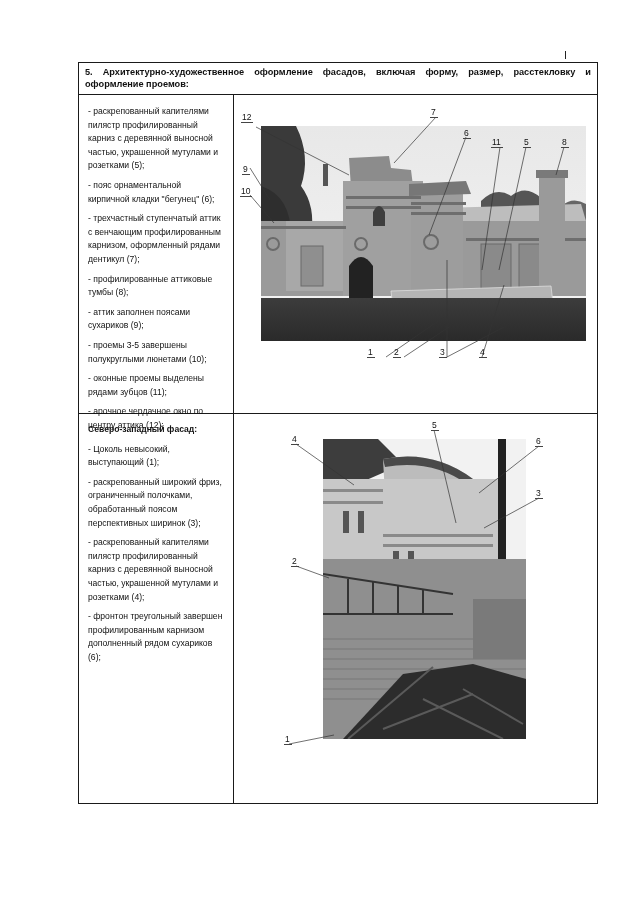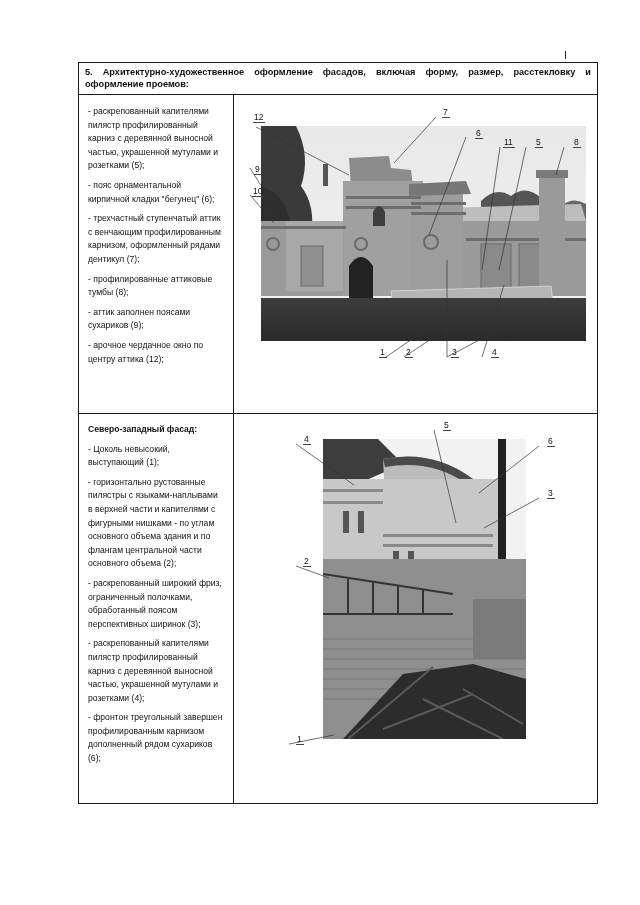--- a/index.html
+++ b/index.html
@@ -13,39 +13,41 @@
          font-size:9.2px; font-weight:bold; line-height:12px; padding:3px 6px 0 6px; box-sizing:border-box;
          text-align:justify; }
   .row1 { position:absolute; left:0; top:32px; right:0; height:318px; border-bottom:1.5px solid #1a1a1a; }
   .row2 { position:absolute; left:0; top:350px; right:0; bottom:0; }
   .lcell { position:absolute; left:0; top:0; width:155px; bottom:0; border-right:1.5px solid #1a1a1a;
            box-sizing:border-box; padding:4px 3px 0 3px; font-size:8.6px; line-height:13.6px; }
   .rcell { position:absolute; left:155px; top:0; right:0; bottom:0; }
   .lcell p { margin:6px; }
   .lcell .title { font-weight:bold; }
   .photo { position:absolute; overflow:hidden; }
-  .lbl { position:absolute; font-size:8.5px; line-height:9px; color:#111; border-bottom:0.8px solid #444; padding:0 2px 0 1px;margin-left:12px; }
+  .lbl { position:absolute; font-size:8.5px; line-height:9px; color:#111; border-bottom:0.8px solid #444; padding:0 2px 0 1px; }
   svg.leaders { position:absolute; left:0; top:0; pointer-events:none; }
 </style>
 </head>
 <body>
 
 <div class="page">
   <div class="tick"></div>
 
   <div class="table">
     <div class="hdr">5. Архитектурно-художественное оформление фасадов, включая форму, размер, расстекловку и оформление проемов:</div>
 
     <div class="row1">
       <div class="lcell">
         <p>- раскрепованный капителями пилястр профилированный карниз с деревянной выносной частью, украшенной мутулами и розетками (5);</p>
         <p>- пояс орнаментальной кирпичной кладки "бегунец" (6);</p>
         <p>- трехчастный ступенчатый аттик с венчающим профилированным карнизом, оформленный рядами дентикул (7);</p>
         <p>- профилированные аттиковые тумбы (8);</p>
         <p>- аттик заполнен поясами сухариков (9);</p>
+        <p>-  проемы 3-5 завершены полукруглыми люнетами (10);</p>
+        <p>- оконные проемы выделены рядами зубцов (11);</p>
         <p>- арочное чердачное окно по центру аттика (12);</p>
       </div>
       <div class="rcell">
 
         <div class="photo" style="left:27px; top:31px; width:325px; height:215px;">
           <svg width="325" height="215" viewBox="0 0 325 215">
             <defs>
               <linearGradient id="sky1" x1="0" y1="0" x2="0" y2="1">
                 <stop offset="0" stop-color="#e8e8e8"></stop>
                   <stop offset="1" stop-color="#f4f4f4"></stop>
@@ -134,21 +136,20 @@
         <span class="lbl" style="left:159px; top:253px;">2</span>
         <span class="lbl" style="left:205px; top:253px;">3</span>
         <span class="lbl" style="left:245px; top:253px;">4</span>
       </div>
     </div>
 
     <div class="row2">
       <div class="lcell">
         <p class="title">Северо-западный фасад:</p>
         <p>- Цоколь невысокий, выступающий (1);</p>
-        <p>- горизонтально рустованные пилястры с языками-наплывами в верхней части и капителями с фигурными нишками - по углам основного объема здания и по флангам центральной части основного объема (2);</p>
         <p>- раскрепованный широкий фриз, ограниченный полочками,  обработанный поясом перспективных ширинок (3);</p>
         <p>- раскрепованный капителями пилястр профилированный карниз с деревянной выносной частью, украшенной мутулами и розетками (4);</p>
         <p>- фронтон треугольный завершен профилированным карнизом дополненный рядом сухариков (6);</p>
       </div>
       <div class="rcell">
 
         <div class="photo" style="left:89px; top:26px; width:203px; height:300px;">
           <svg width="203" height="300" viewBox="0 0 203 300">
             <rect width="203" height="300" fill="#f2f2f2"></rect>
 

